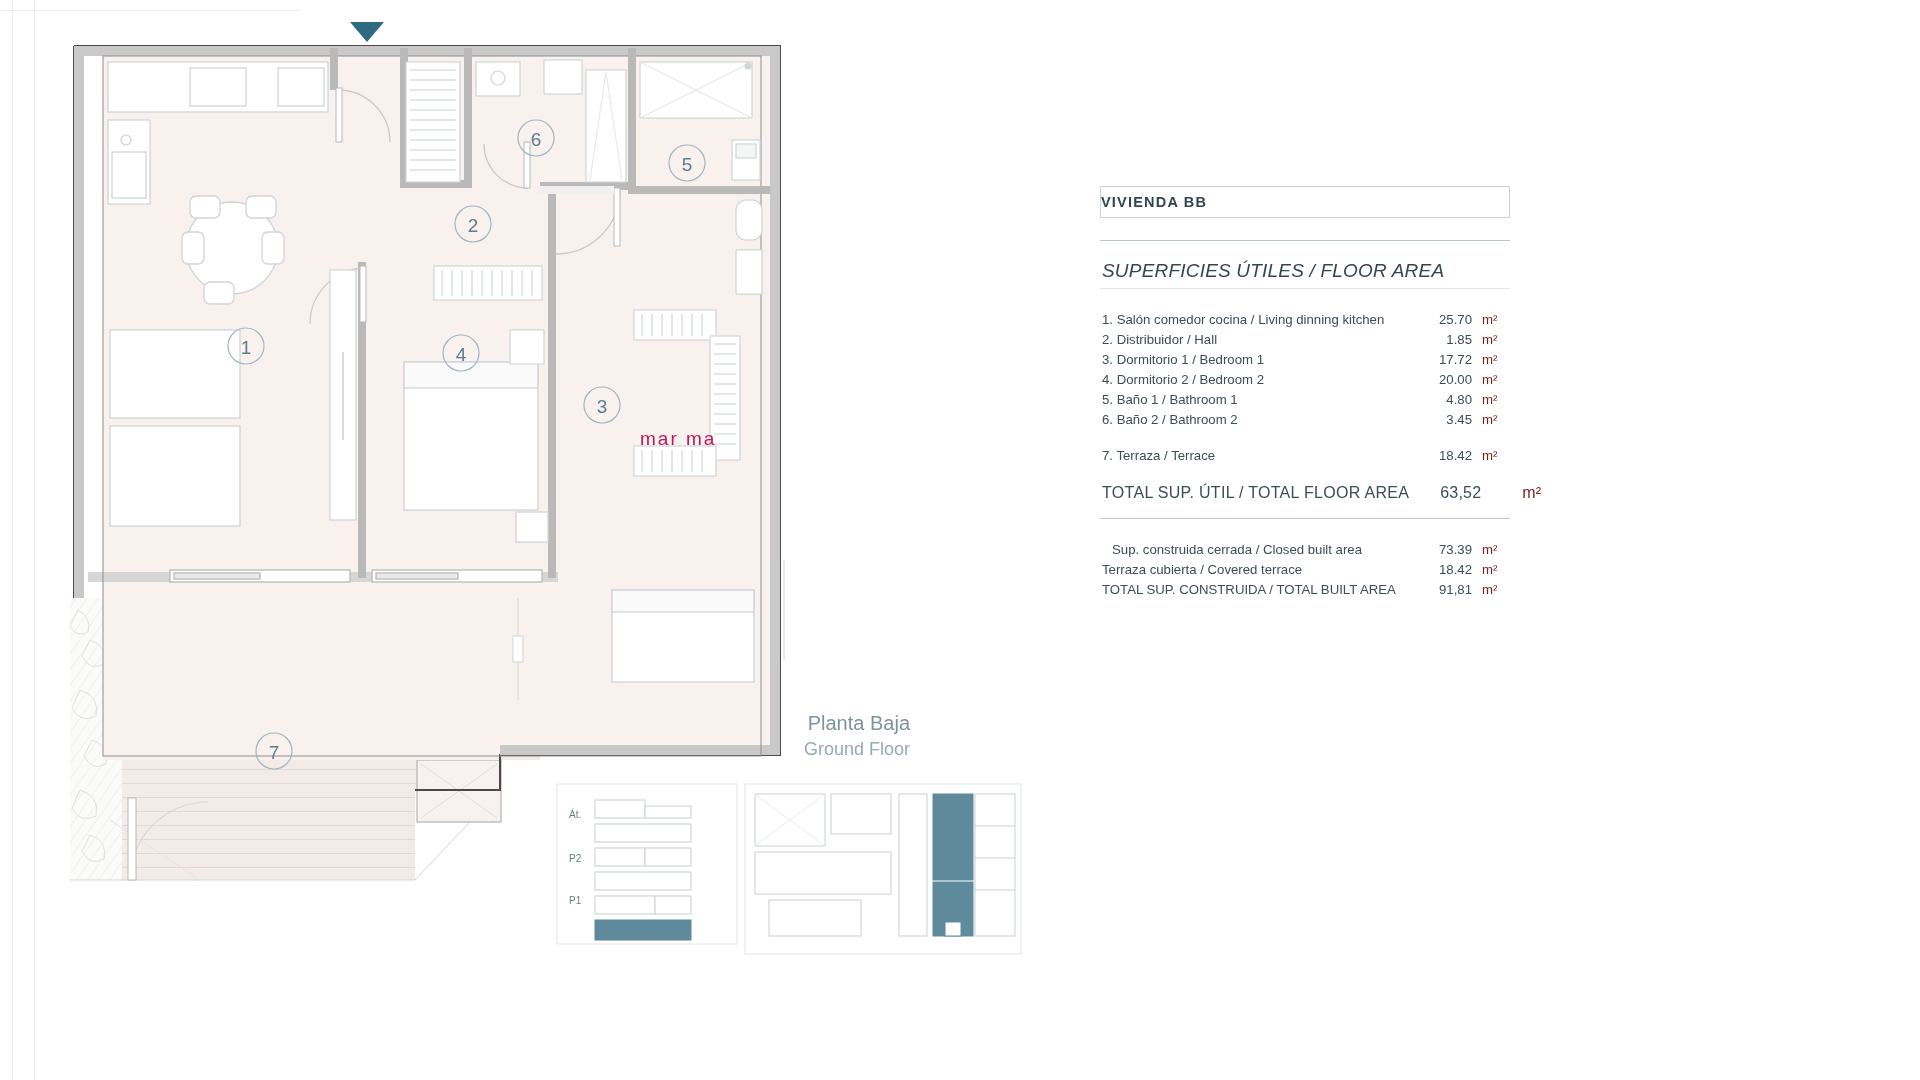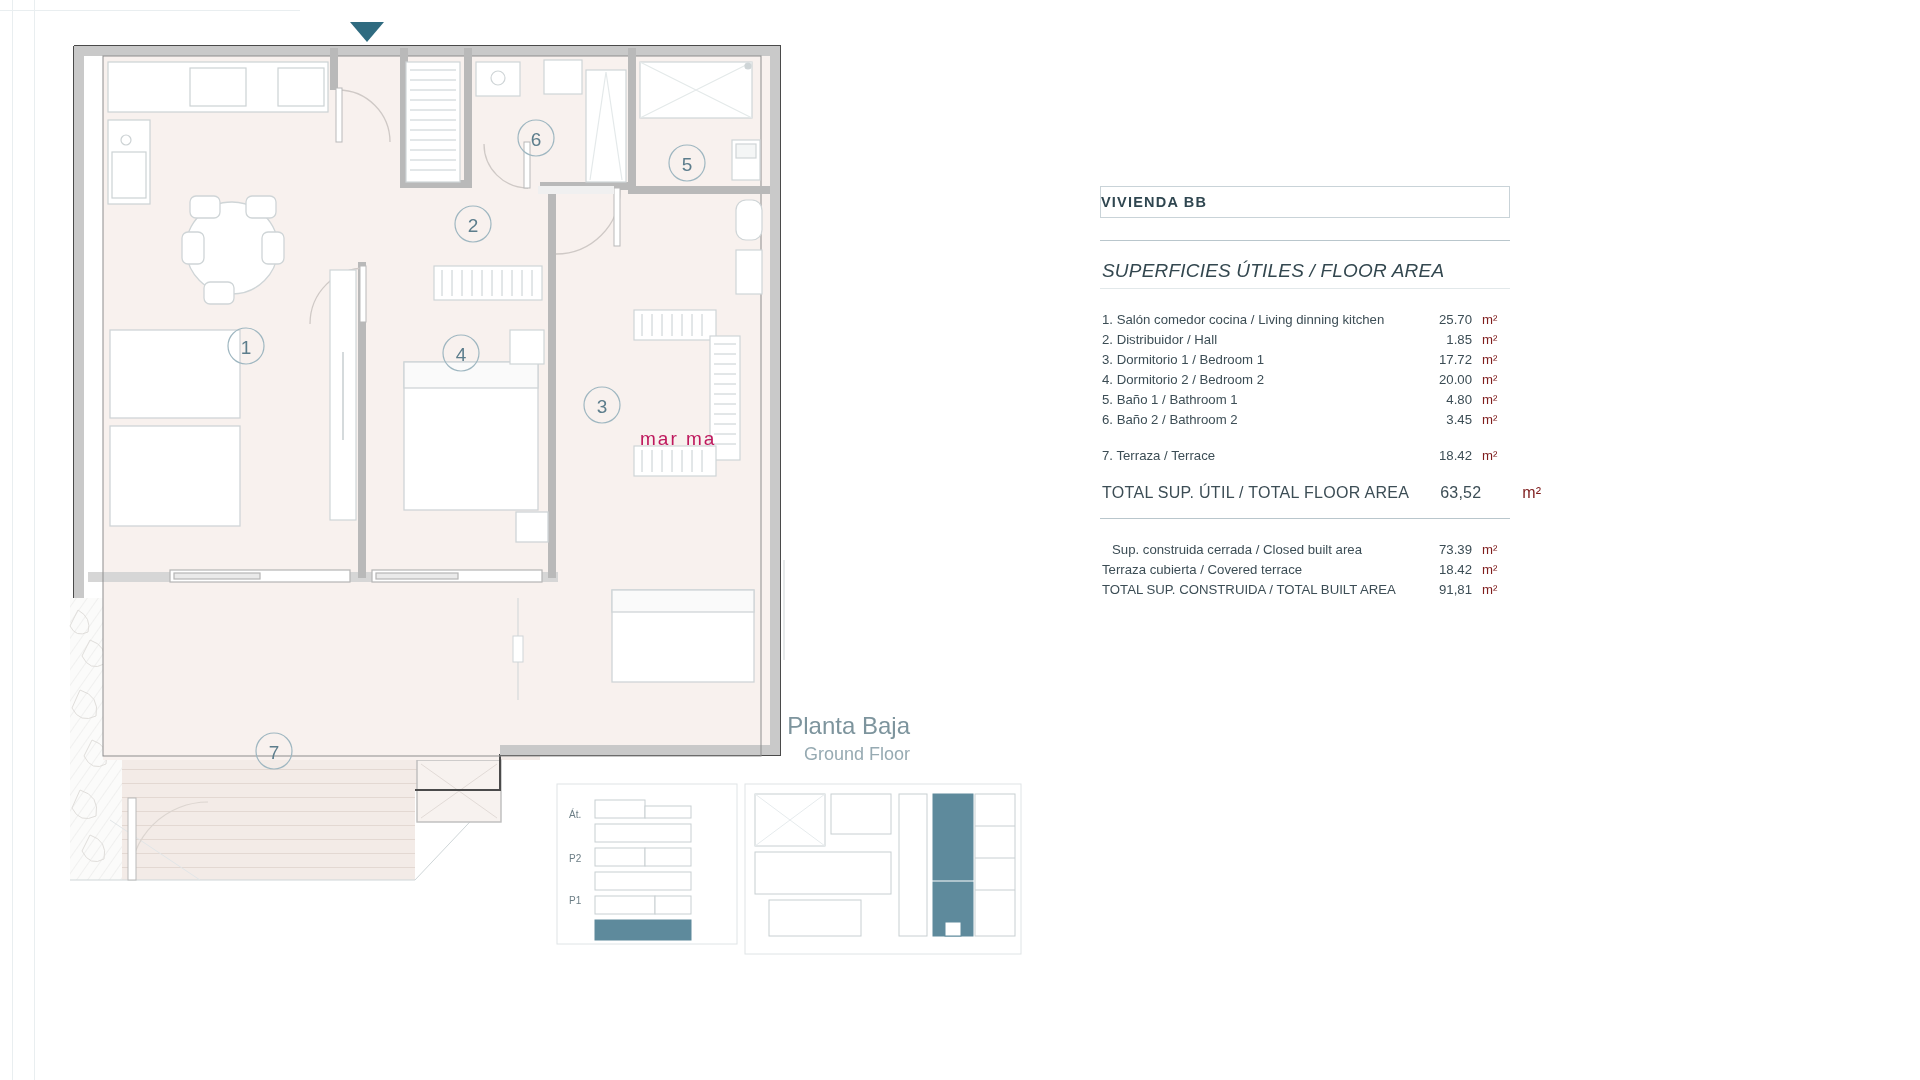--- a/index.html
+++ b/index.html
@@ -43,21 +43,21 @@
 
   
   #floor-label {
     position: absolute;
     right: 1010px;
     top: 710px;
     text-align: right;
     line-height: 1.35;
   }
   #floor-label .l1 {
-    font-size: 24px;
+    font-size: 20px;
     color: #7d949d;
   }
   #floor-label .l2 {
     font-size: 18px;
     color: #96aab2;
   }
 
   
   #panel {
     position: absolute;

